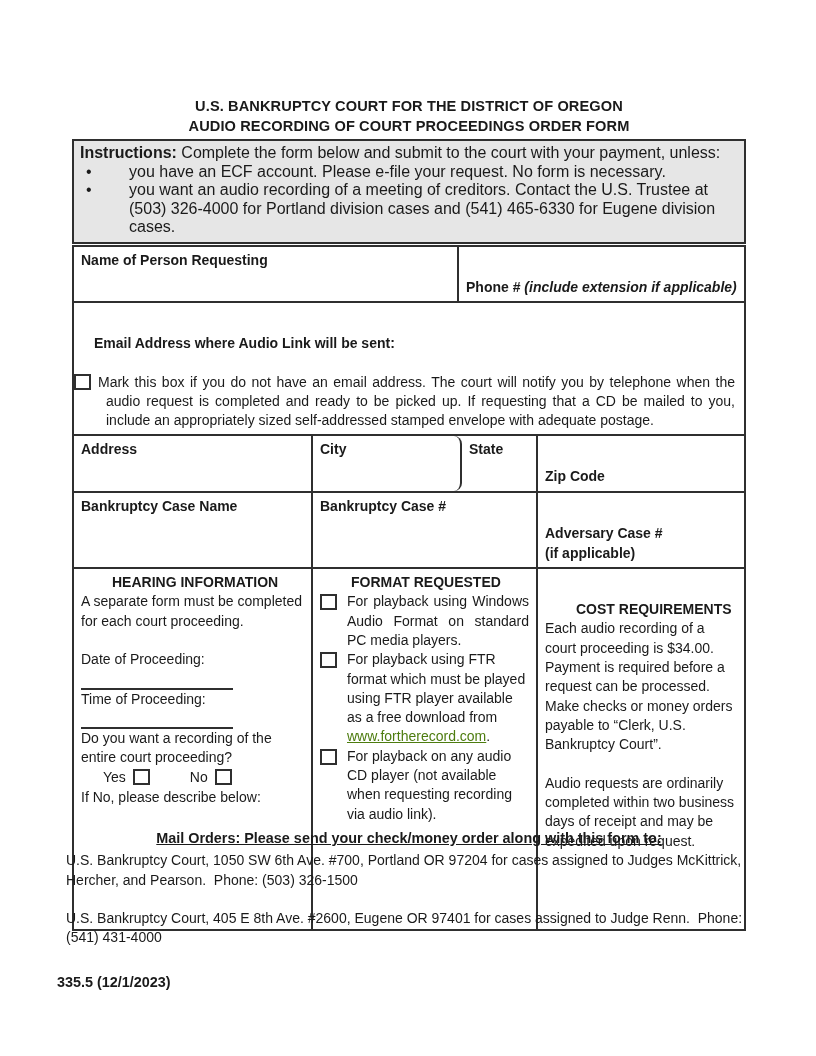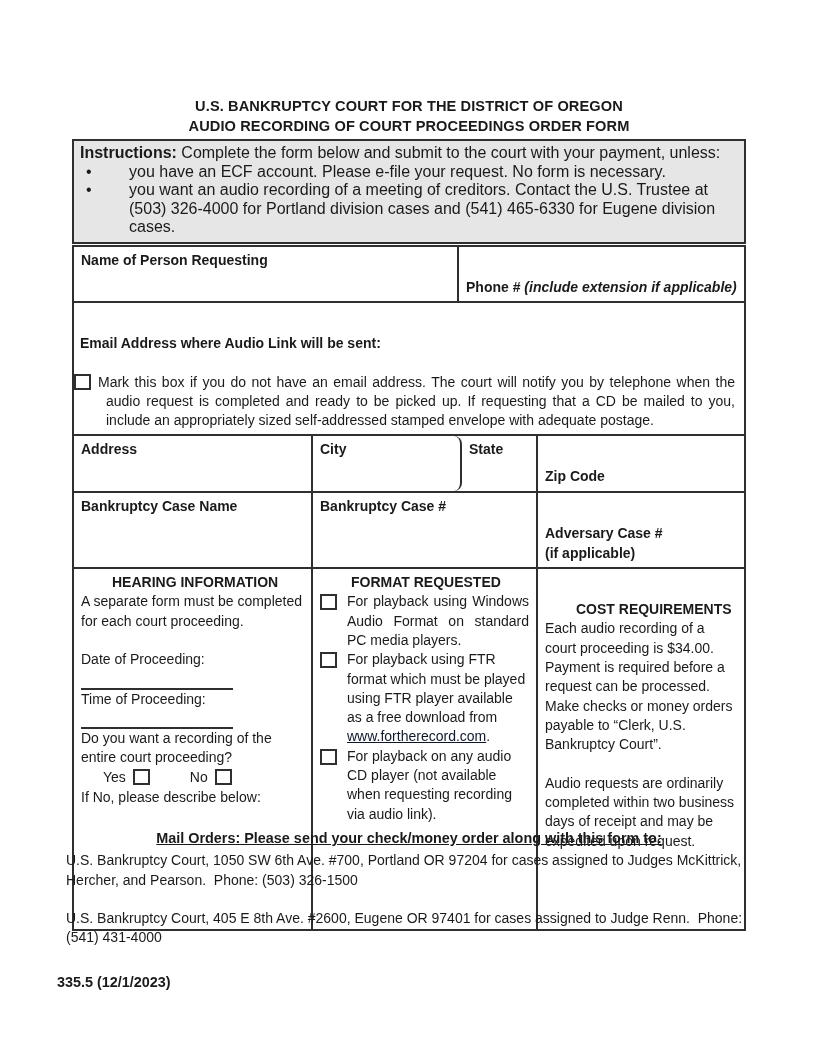--- a/index.html
+++ b/index.html
@@ -29,36 +29,36 @@
   .r4 { min-height:58px; }
   .r5 { min-height:360px; }
 
   .w385 { flex:0 0 385px; }
   .w239 { flex:0 0 239px; }
   .w149 { flex:0 0 149px;border-radius:8px; }
   .w76  { flex:0 0 76px; }
   .w225 { flex:0 0 225px; }
 
   .email-cell { padding:4px 7px 4px 0; }
-  .email-label { padding-left:6px; }
+  .email-label { padding-left:20px; }
   .email-para { position:relative; margin-top:19px; padding-left:32px; text-indent:-8px; text-align:justify; padding-right:2px; }
   .email-check { position:absolute; left:0; top:1px; }
 
   .checkbox { display:inline-block; width:17px; height:16px; border:2px solid #2f2f2f; background:#fff; vertical-align:-3px; }
 
   .sec-head { font-weight:bold;padding-left:31px; }
   .fill-line { width:152px; border-bottom:2px solid #2f2f2f; height:20px; }
   .yesno { padding-left:22px; margin-top:1px; }
   .yesno .checkbox { margin-left:7px; }
   .yesno-gap { display:inline-block; width:40px; }
 
   .fmt-option { position:relative; padding-left:27px; margin-top:0px; }
   .fmt-check { position:absolute; left:0; top:2px; }
   .fmt-justify { text-align:justify; }
-  a.weblink { color:#0f172a; text-decoration:underline; }
+  a.weblink { color:#4d7c0f; text-decoration:underline; }
 
   .blank-line { height:19.3px; }
 
   .mail-section { position:absolute; left:66px; top:829px; width:686px; font-size:14px; line-height:19.3px; }
   .mail-head { text-align:center; font-weight:bold; text-decoration:underline; font-size:14.4px; margin-bottom:3px; }
   .mail-para { white-space:pre-wrap; }
   .mail-para + .mail-para { margin-top:19px; }
 
   .form-number { position:absolute; left:57px; top:974px; font-weight:bold; font-size:14.4px; }
 </style>

